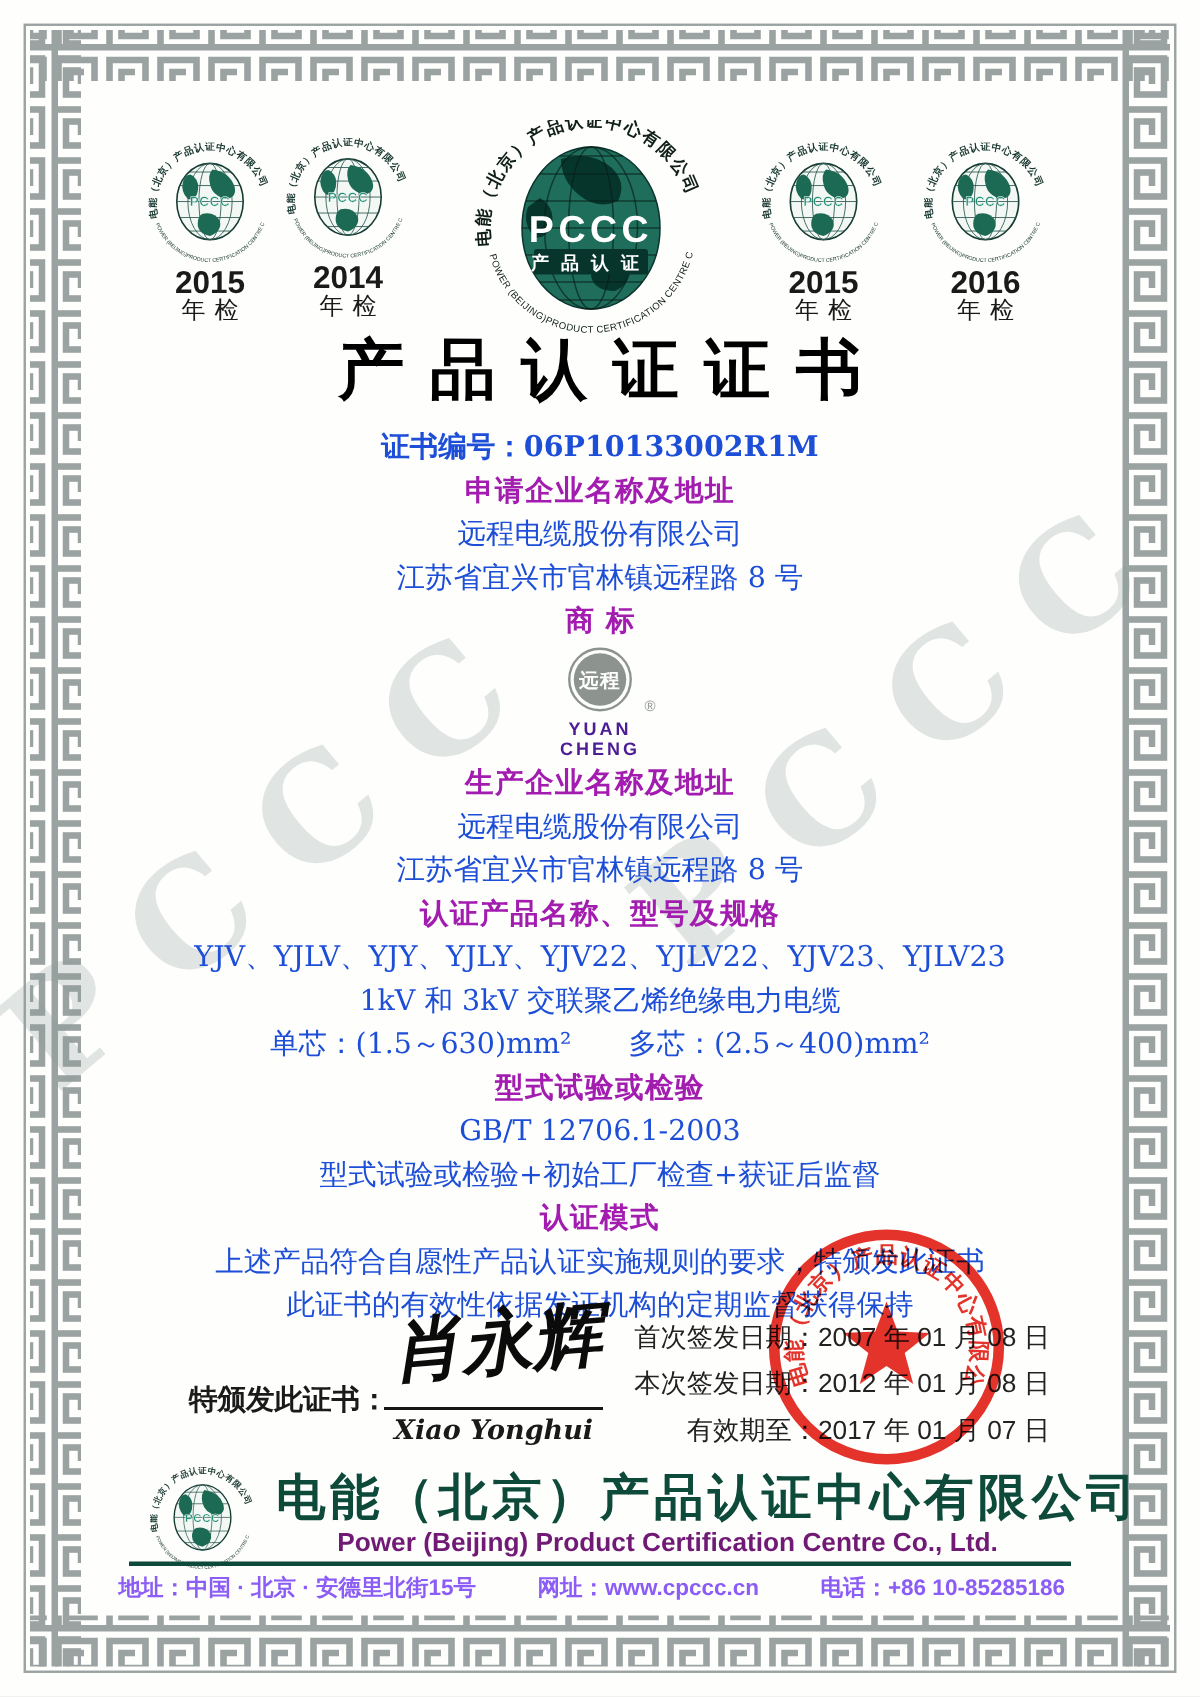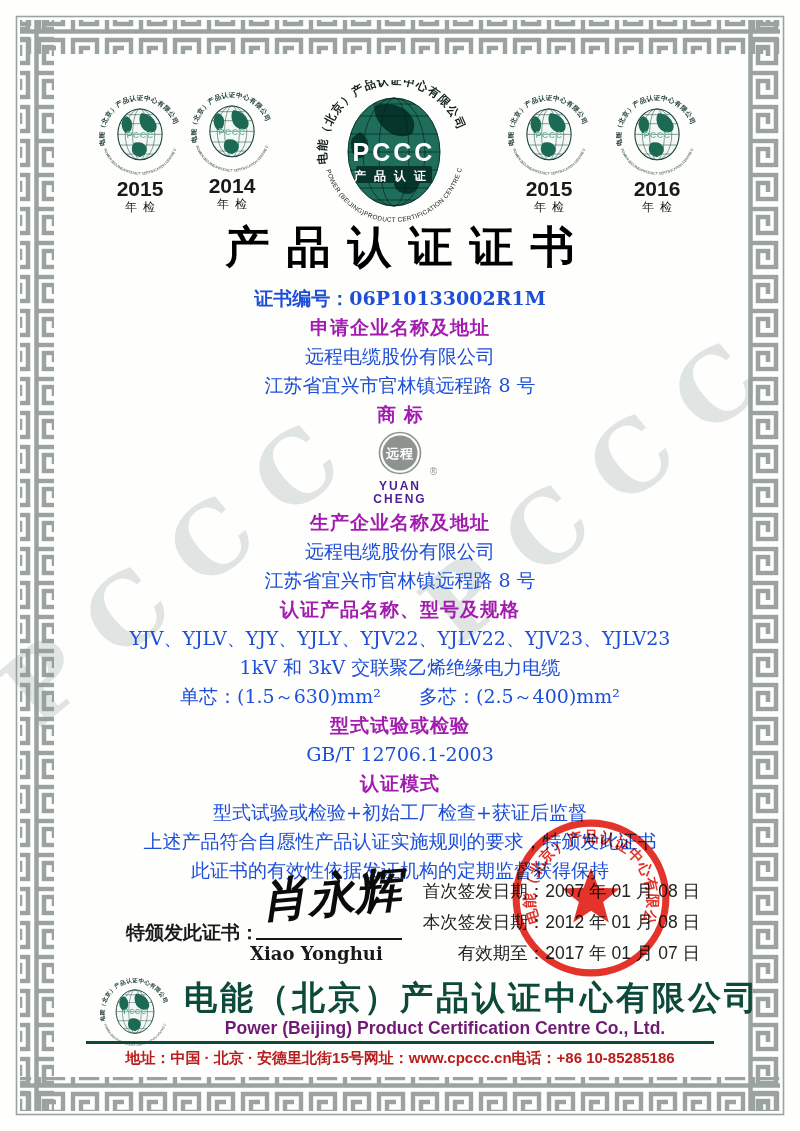--- a/index.html
+++ b/index.html
@@ -16,21 +16,21 @@
     letter-spacing:34px;color:rgba(140,156,150,0.26);
     transform:rotate(-40deg);transform-origin:0 50%;
     font-family:"DejaVu Serif",serif;white-space:nowrap;pointer-events:none;
   }
   .wm1{left:16px;top:648px;}
   .wm2{left:436px;top:566px;}
   
   .seal-box{position:absolute;z-index:2;width:92px;text-align:center;}
   .seal-box svg{display:block;margin:0 auto;}
   .seal-year{font-size:21px;font-weight:bold;line-height:20px;margin-top:2px;}
-  .seal-year-label{font-size:12px;letter-spacing:6px;padding-left:6px;line-height:17px;}
+  .seal-year-label{font-size:16px;letter-spacing:6px;padding-left:6px;line-height:17px;}
   .ringCJK-s{font-size:8px;font-weight:bold;fill:#17362f;letter-spacing:0.5px;}
   .ringEN-s{font-size:4.3px;fill:#17362f;}
   .ringCJK-b{font-size:11.5px;font-weight:bold;fill:#101f1a;letter-spacing:1.2px;}
   .ringEN-b{font-size:6.4px;fill:#101f1a;letter-spacing:0.3px;}
   .seal-center{position:absolute;left:312px;top:80px;z-index:2;}
   
   .main-col{
     position:absolute;z-index:2;left:60px;right:60px;top:222px;
     text-align:center;font-family:"DejaVu Serif",serif;
   }
@@ -50,39 +50,39 @@
   .tm-latin{font-family:"Liberation Sans",sans-serif;font-weight:bold;font-size:12px;
     letter-spacing:2px;color:#4c1d95;line-height:13px;}
   
   .sig-label{position:absolute;z-index:2;left:126px;top:920px;font-size:19px;font-weight:bold;}
   .sig-name{
     position:absolute;z-index:2;left:256px;top:864px;width:150px;text-align:center;
     font-family:"DejaVu Serif",serif;font-style:italic;font-weight:bold;
     font-size:47px;transform:rotate(-5deg);color:#0b0b0b;white-space:nowrap;
   }
   .sig-line{position:absolute;z-index:2;left:256px;top:938px;width:146px;border-bottom:2px solid #161616;}
-  .sig-en{position:absolute;z-index:2;left:250px;top:943px;width:158px;
-    font-family:"DejaVu Serif",serif;font-weight:bold;font-size:18px;}
+  .sig-en{position:absolute;z-index:2;left:250px;top:943px;width:158px;text-align:center;
+    font-family:"DejaVu Serif",serif;font-weight:bold;font-size:18px;font-style:italic;}
   
   .dates{position:absolute;z-index:2;right:100px;top:876px;text-align:right;
     font-size:17.5px;color:#222;}
   .dates .row{line-height:31px;white-space:nowrap;}
   
   .stamp{position:absolute;z-index:3;left:505px;top:812px;mix-blend-mode:multiply;opacity:0.92;}
   
   .issuer-logo{position:absolute;z-index:2;left:100px;top:978px;}
   .issuer-cn{position:absolute;z-index:2;left:184px;top:980px;width:522px;text-align:center;
     font-size:33px;font-weight:bold;letter-spacing:3px;color:#0d4a3a;line-height:36px;white-space:nowrap;}
   .issuer-en{position:absolute;z-index:2;left:184px;top:1018px;width:522px;text-align:center;
     font-size:17.5px;font-weight:bold;color:#701a75;line-height:20px;white-space:nowrap;}
   .issuer-rule{position:absolute;z-index:2;left:86px;top:1041px;width:628px;height:2.5px;background:#0d4a3a;}
   
-  .footer{position:absolute;z-index:2;left:90px;right:90px;top:1049px;
-    display:flex;justify-content:center;
-    font-size:15px;font-weight:bold;color:#b91c1c;white-space:nowrap;}
+  .footer{position:absolute;z-index:2;left:79px;right:90px;top:1049px;
+    display:flex;justify-content:space-between;
+    font-size:15px;font-weight:bold;color:#8b5cf6;white-space:nowrap;}
 </style>
 </head>
 <body>
 
 <div class="page">
 
   <svg style="position:absolute;width:0;height:0" aria-hidden="true">
     <defs>
       <pattern id="meanderH" patternUnits="userSpaceOnUse" width="34" height="34">
         <g stroke="#9aa3a1" stroke-width="4.4" fill="none">
@@ -220,22 +220,22 @@
     </div>
     <div class="line heading">生产企业名称及地址</div>
     <div class="line">远程电缆股份有限公司</div>
     <div class="line">江苏省宜兴市官林镇远程路 8 号</div>
     <div class="line heading">认证产品名称、型号及规格</div>
     <div class="line">YJV、YJLV、YJY、YJLY、YJV22、YJLV22、YJV23、YJLV23</div>
     <div class="line">1kV 和 3kV 交联聚乙烯绝缘电力电缆</div>
     <div class="line">单芯：(1.5～630)mm²　　多芯：(2.5～400)mm²</div>
     <div class="line heading">型式试验或检验</div>
     <div class="line">GB/T 12706.1-2003</div>
+    <div class="line">型式试验或检验+初始工厂检查+获证后监督</div>
     <div class="line heading">认证模式</div>
-    <div class="line">型式试验或检验+初始工厂检查+获证后监督</div>
     <div class="line">上述产品符合自愿性产品认证实施规则的要求，特颁发此证书</div>
     <div class="line">此证书的有效性依据发证机构的定期监督获得保持</div>
   </div>
 
   <div class="sig-label">特颁发此证书：</div>
   <div class="sig-name">肖永辉</div>
   <div class="sig-line"></div>
   <div class="sig-en">Xiao Yonghui</div>
 
   <div class="dates">

